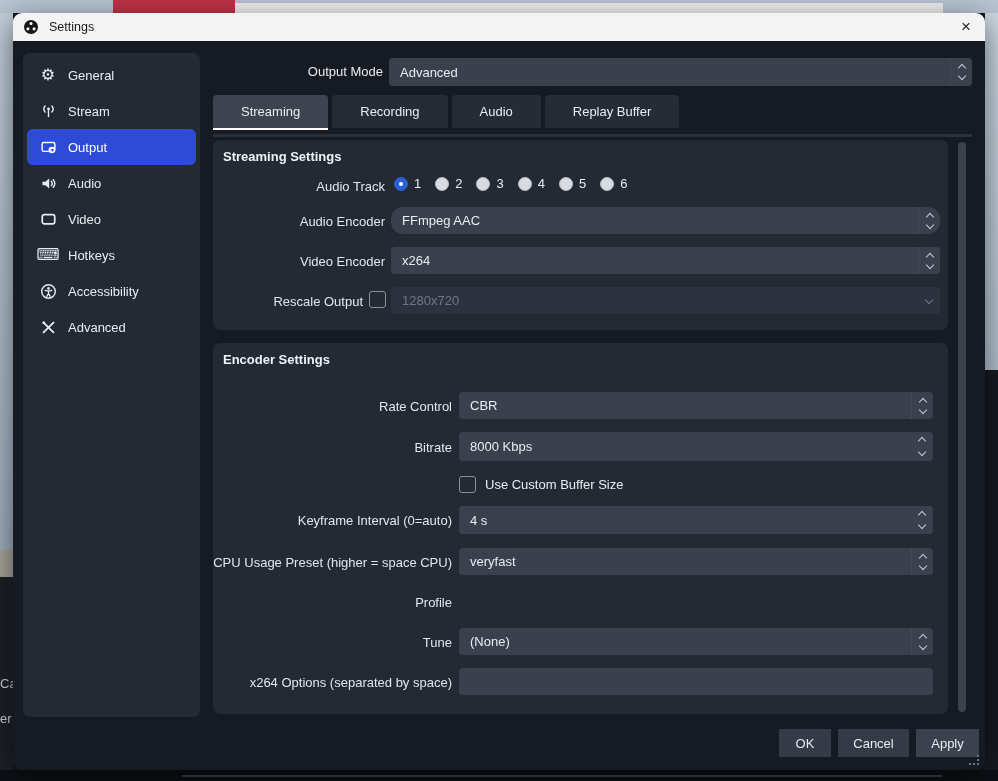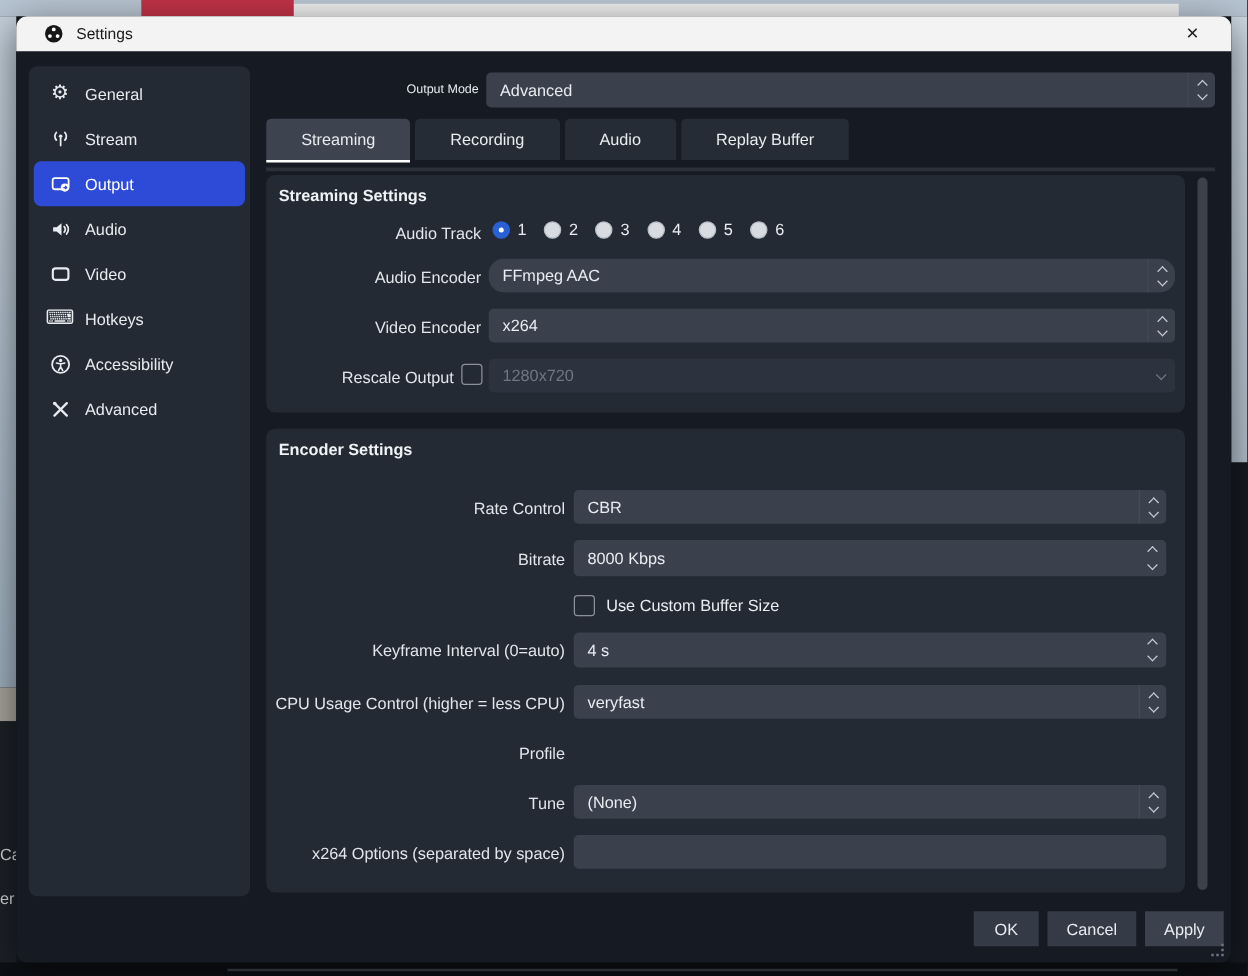--- a/index.html
+++ b/index.html
@@ -18,38 +18,38 @@
   .bg-dark-right { right:0; top:370px; width:13px; height:411px; background:#171a20; }
   .bg-white-strip { left:113px; top:3px; width:830px; height:10px; background:#ededee; }
   .bg-red-strip { left:113px; top:0; width:122px; height:13px; background:#c03247; }
   .bg-bottom { left:0; top:770px; width:998px; height:11px; background:#0d1015; }
   .bg-bottom-line { left:182px; top:775px; width:760px; height:2px; background:#3e434a; }
 
   
   .dialog { position:absolute; left:13px; top:13px; width:972px; height:757px;
             background:#161b23; border-radius:9px; box-shadow:0 8px 30px rgba(0,0,0,.55); }
   .titlebar { position:absolute; left:0; top:0; width:100%; height:28px; background:#f3f3f3;
-              border-radius:9px 9px 0 0; display:flex; align-items:center; padding:0 20px; }
+              border-radius:9px 9px 0 0; display:flex; align-items:center; padding:0 8px; }
   .titlebar .win-title { font-size:12.5px; color:#1a1a1a; margin-left:8px; }
   .close-btn { margin-left:auto; width:22px; height:22px; display:flex; align-items:center; justify-content:center;
                color:#222; font-size:17px; cursor:default; }
 
   
   .sidebar { position:absolute; left:10px; top:40px; width:177px; height:664px;
              background:#242a34; border-radius:7px; padding:4px 4px; }
   .side-item { height:36px; display:flex; align-items:center; gap:10px; padding-left:11px;
                color:#e8ebef; font-size:13px; border-radius:6px; }
   .side-item.selected { background:#2e4bd7; color:#ffffff; }
   .side-ic { width:20px; height:20px; display:flex; align-items:center; justify-content:center;
              font-size:16px; line-height:20px; }
   .side-ic svg { display:block; }
 
   
   .om-label { position:absolute; left:0; top:45px; width:370px; height:28px; line-height:28px;
-              text-align:right; color:#e7eaee; font-size:10px; }
+              text-align:right; color:#e7eaee; font-size:13px; }
   .om-combo { left:376px; top:45px; width:583px; height:28px; background:#3f4651; }
 
   
   .combo { position:absolute; background:#3a414d; border-radius:4px; }
   .combo .val { position:absolute; left:11px; top:0; bottom:0; display:flex; align-items:center;
                 color:#e9ecf0; font-size:13px; }
   .combo .spin { position:absolute; right:0; top:0; bottom:0; width:22px;
                  border-left:1px solid rgba(255,255,255,.05);
                  display:flex; flex-direction:column; align-items:center; justify-content:center; gap:4px; }
   .chv { width:6px; height:6px; border-right:1.6px solid #c7ccd3; border-bottom:1.6px solid #c7ccd3; }
@@ -301,21 +301,21 @@
 
     <div class="row-label" style="left:0; top:170px; width:239px;">Keyframe Interval (0=auto)</div>
     <div class="combo spread" style="left:246px; top:163px; width:474px; height:28px;">
       <span class="val">4 s</span>
       <span class="spin">
           <i class="chv up"></i>
           <i class="chv dn"></i>
         </span>
     </div>
 
-    <div class="row-label" style="left:0; top:212px; width:239px;">CPU Usage Control (higher = less CPU)</div>
+    <div class="row-label" style="left:0; top:212px; width:239px;">CPU Usage Preset (higher = space CPU)</div>
     <div class="combo" style="left:246px; top:205px; width:474px; height:27px;">
       <span class="val">veryfast</span>
       <span class="spin">
           <i class="chv up"></i>
           <i class="chv dn"></i>
         </span>
     </div>
 
     <div class="row-label" style="left:0; top:252px; width:239px;">Profile</div>
 

